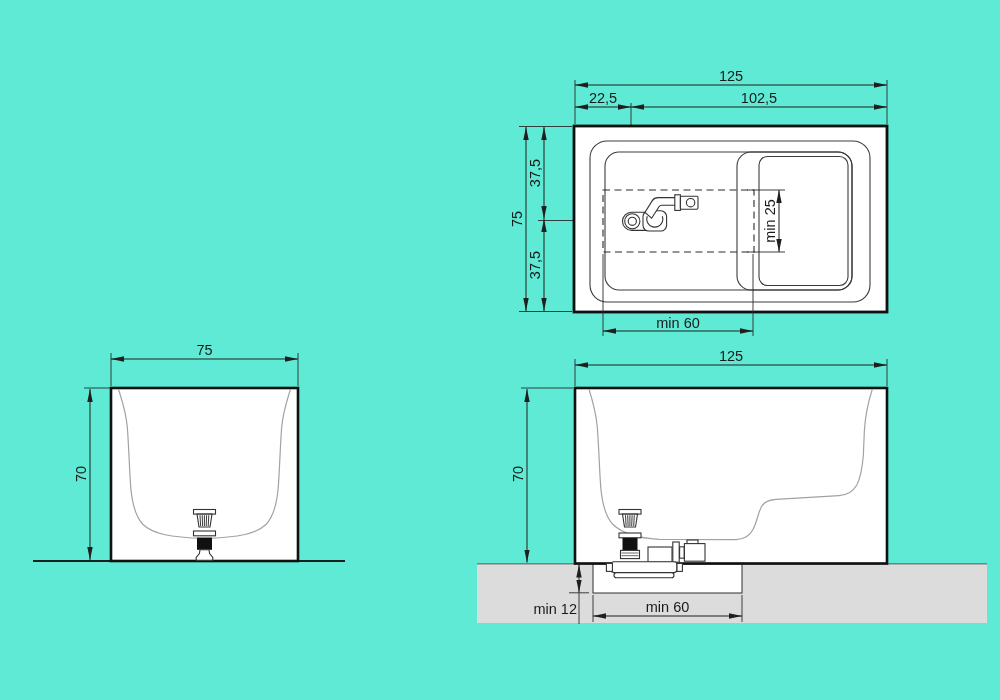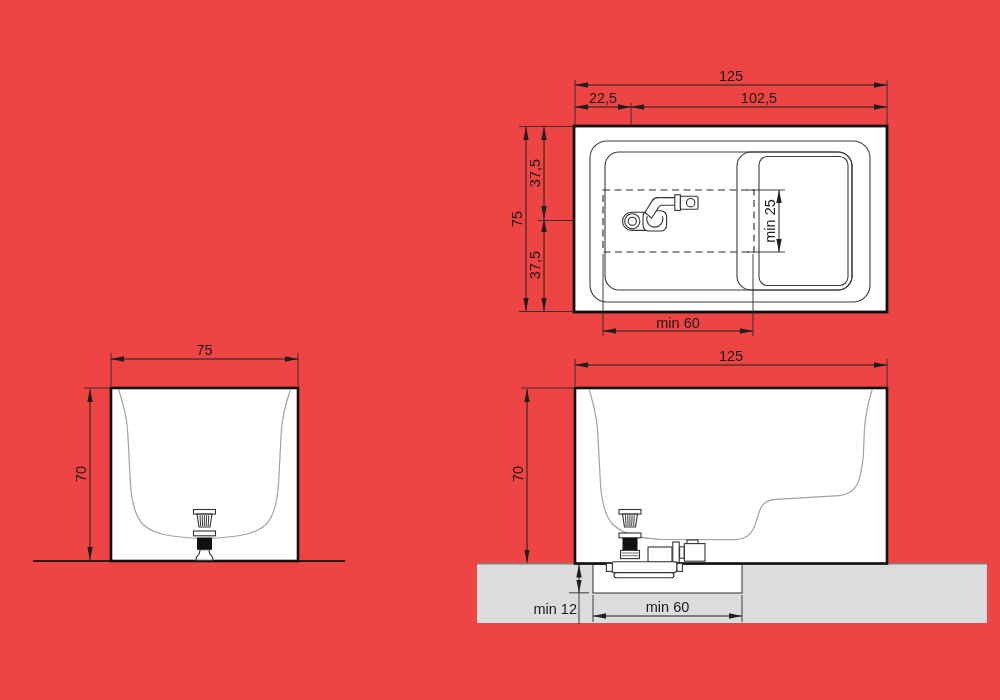--- a/index.html
+++ b/index.html
@@ -1,16 +1,16 @@
 <!DOCTYPE html>
 <html><head>
 <meta charset="utf-8">
 <style>
   html,body{margin:0;padding:0;background:#ffffff;}
-  .frame{position:relative;width:1000px;height:700px;background:#ef4444;overflow:hidden;}
+  .frame{position:relative;width:1000px;height:700px;background:#5eead4;overflow:hidden;}
   svg{display:block;}
   text{font-family:"Liberation Sans","DejaVu Sans",sans-serif;font-size:14.5px;fill:#1a1a1a;}
   .ext{stroke:#2b2b2b;stroke-width:0.9;fill:none;}
   .dl{stroke:#1f1f1f;stroke-width:1;fill:none;}
   .outline{fill:#ffffff;stroke:#101010;stroke-width:2.8;}
   .rim{fill:none;stroke:#3c3c3c;stroke-width:1.1;}
   .dash{fill:none;stroke:#2a2a2a;stroke-width:1.1;stroke-dasharray:7 4.5;}
   .profile{fill:none;stroke:#a2a2a2;stroke-width:1.2;}
   .fit{fill:#ffffff;stroke:#333333;stroke-width:1.1;}
   .fito{fill:none;stroke:#333333;stroke-width:1.1;}

